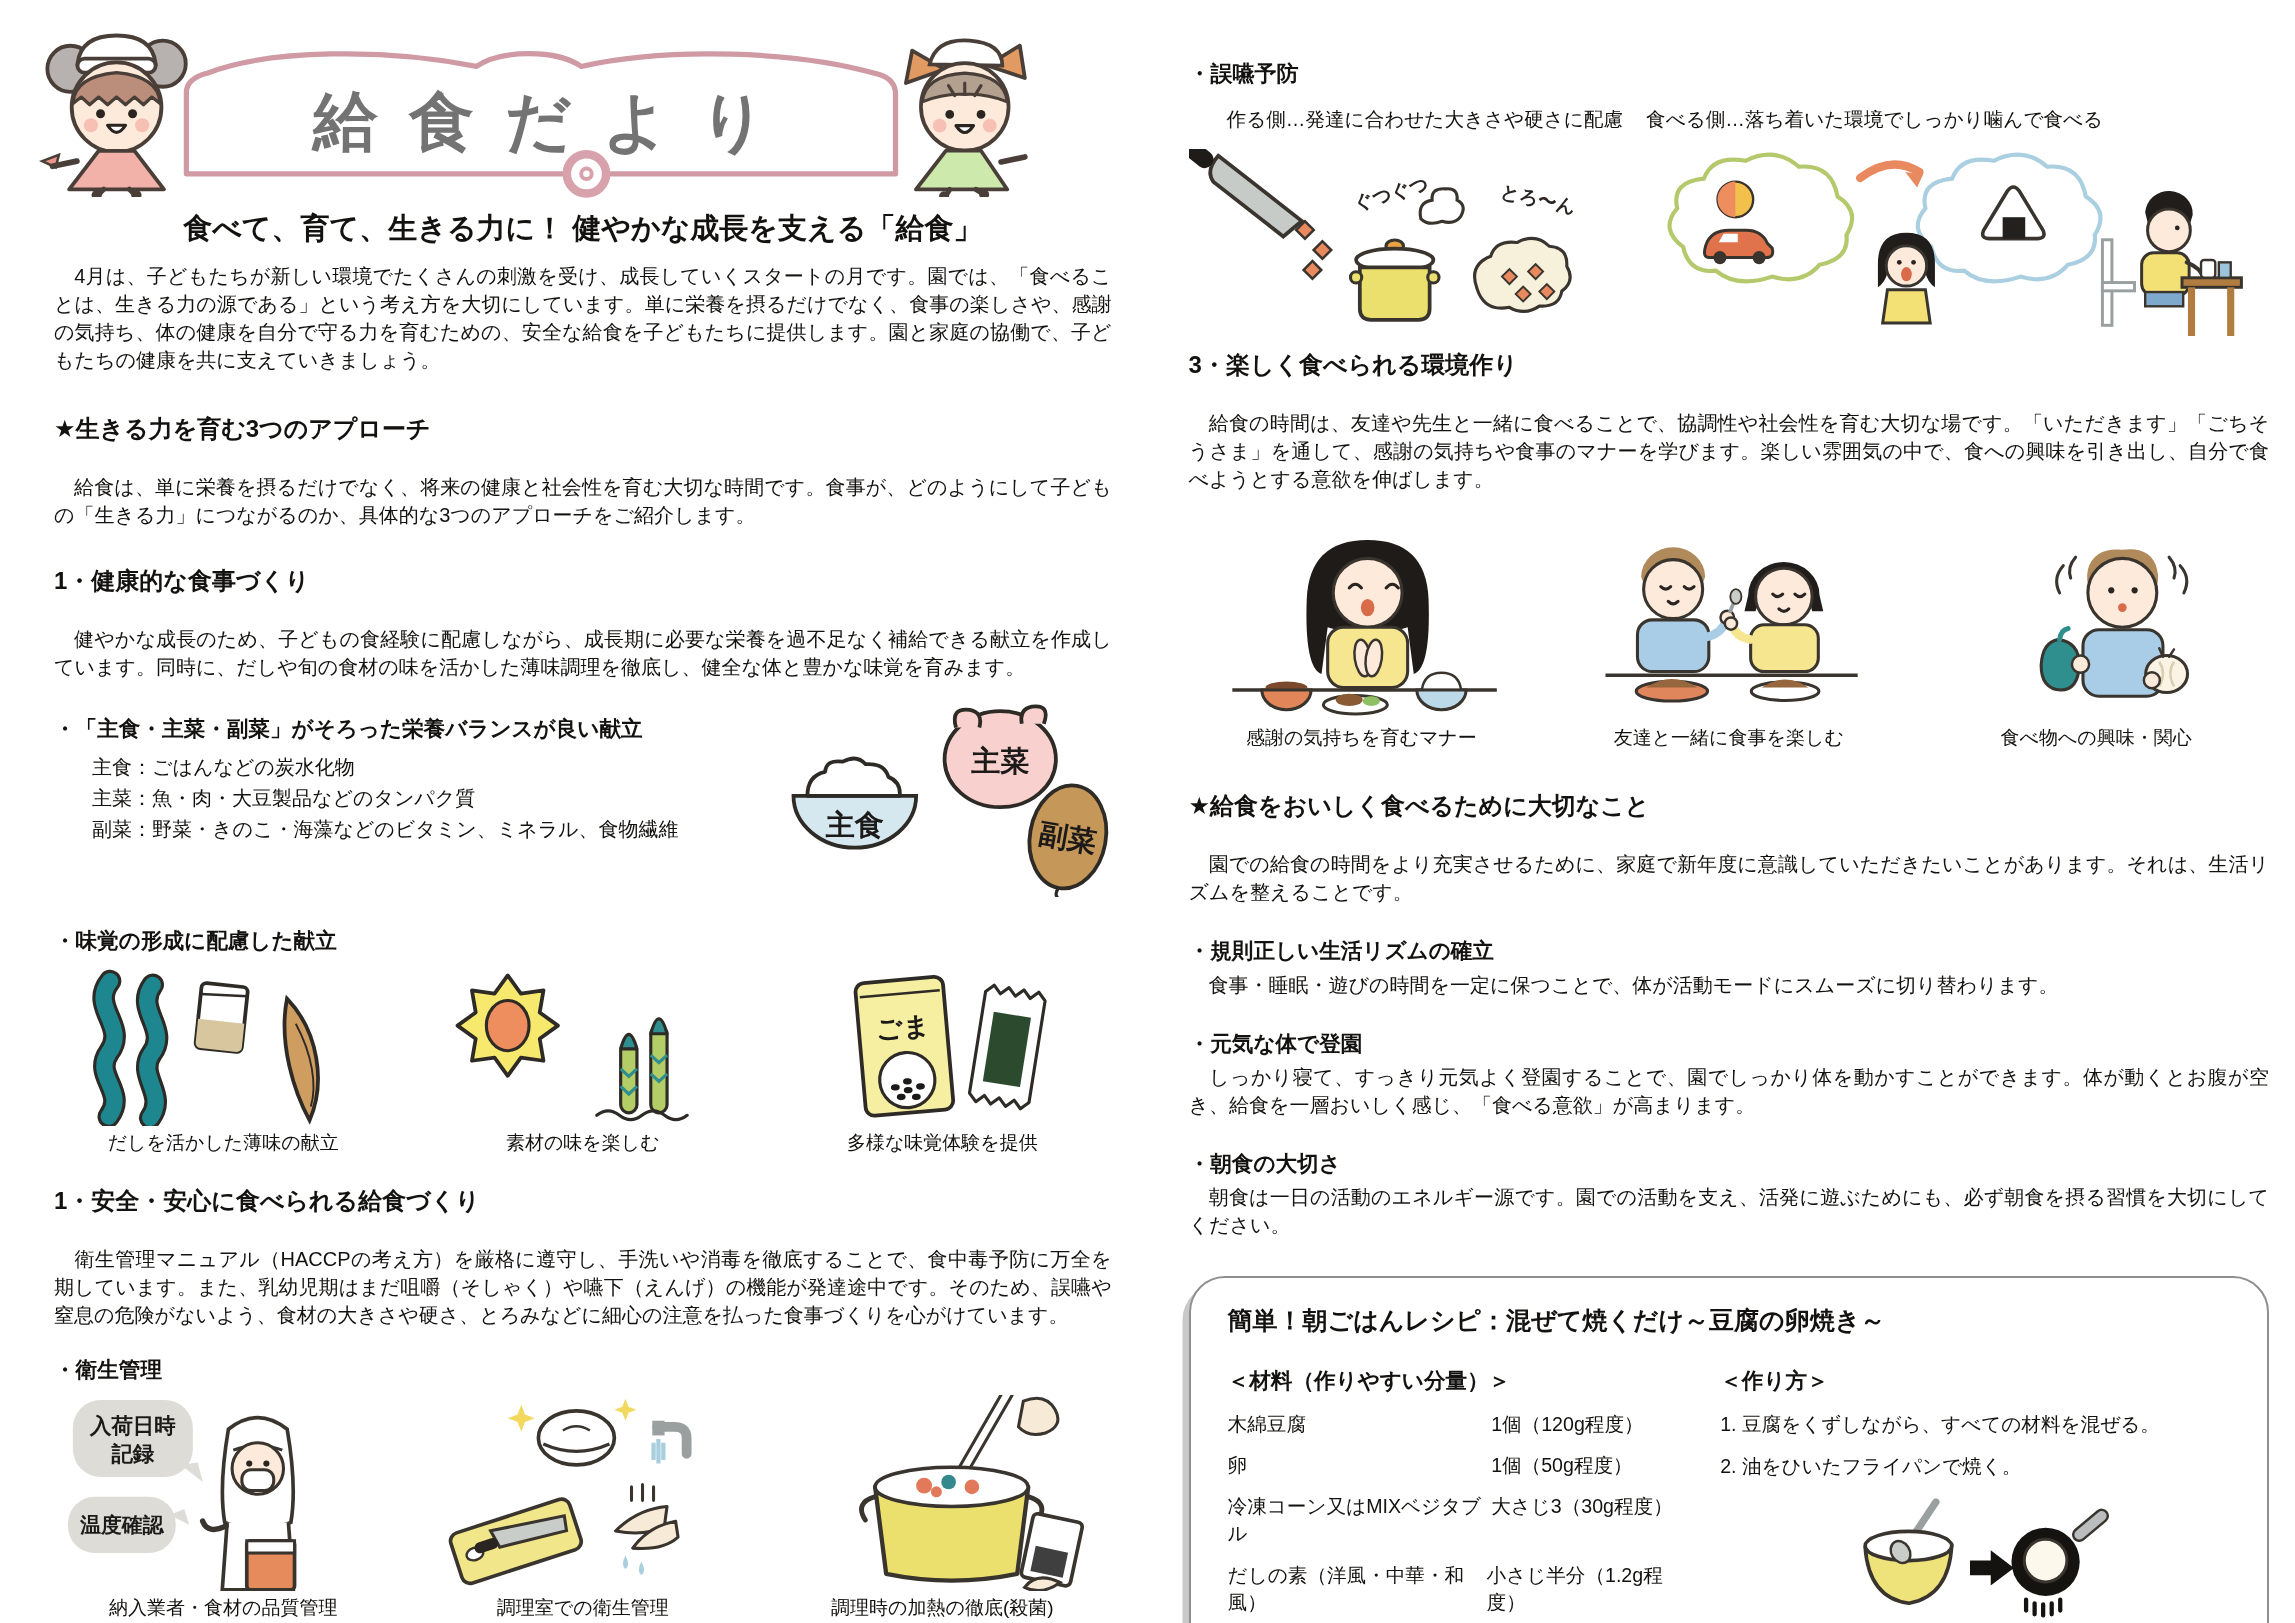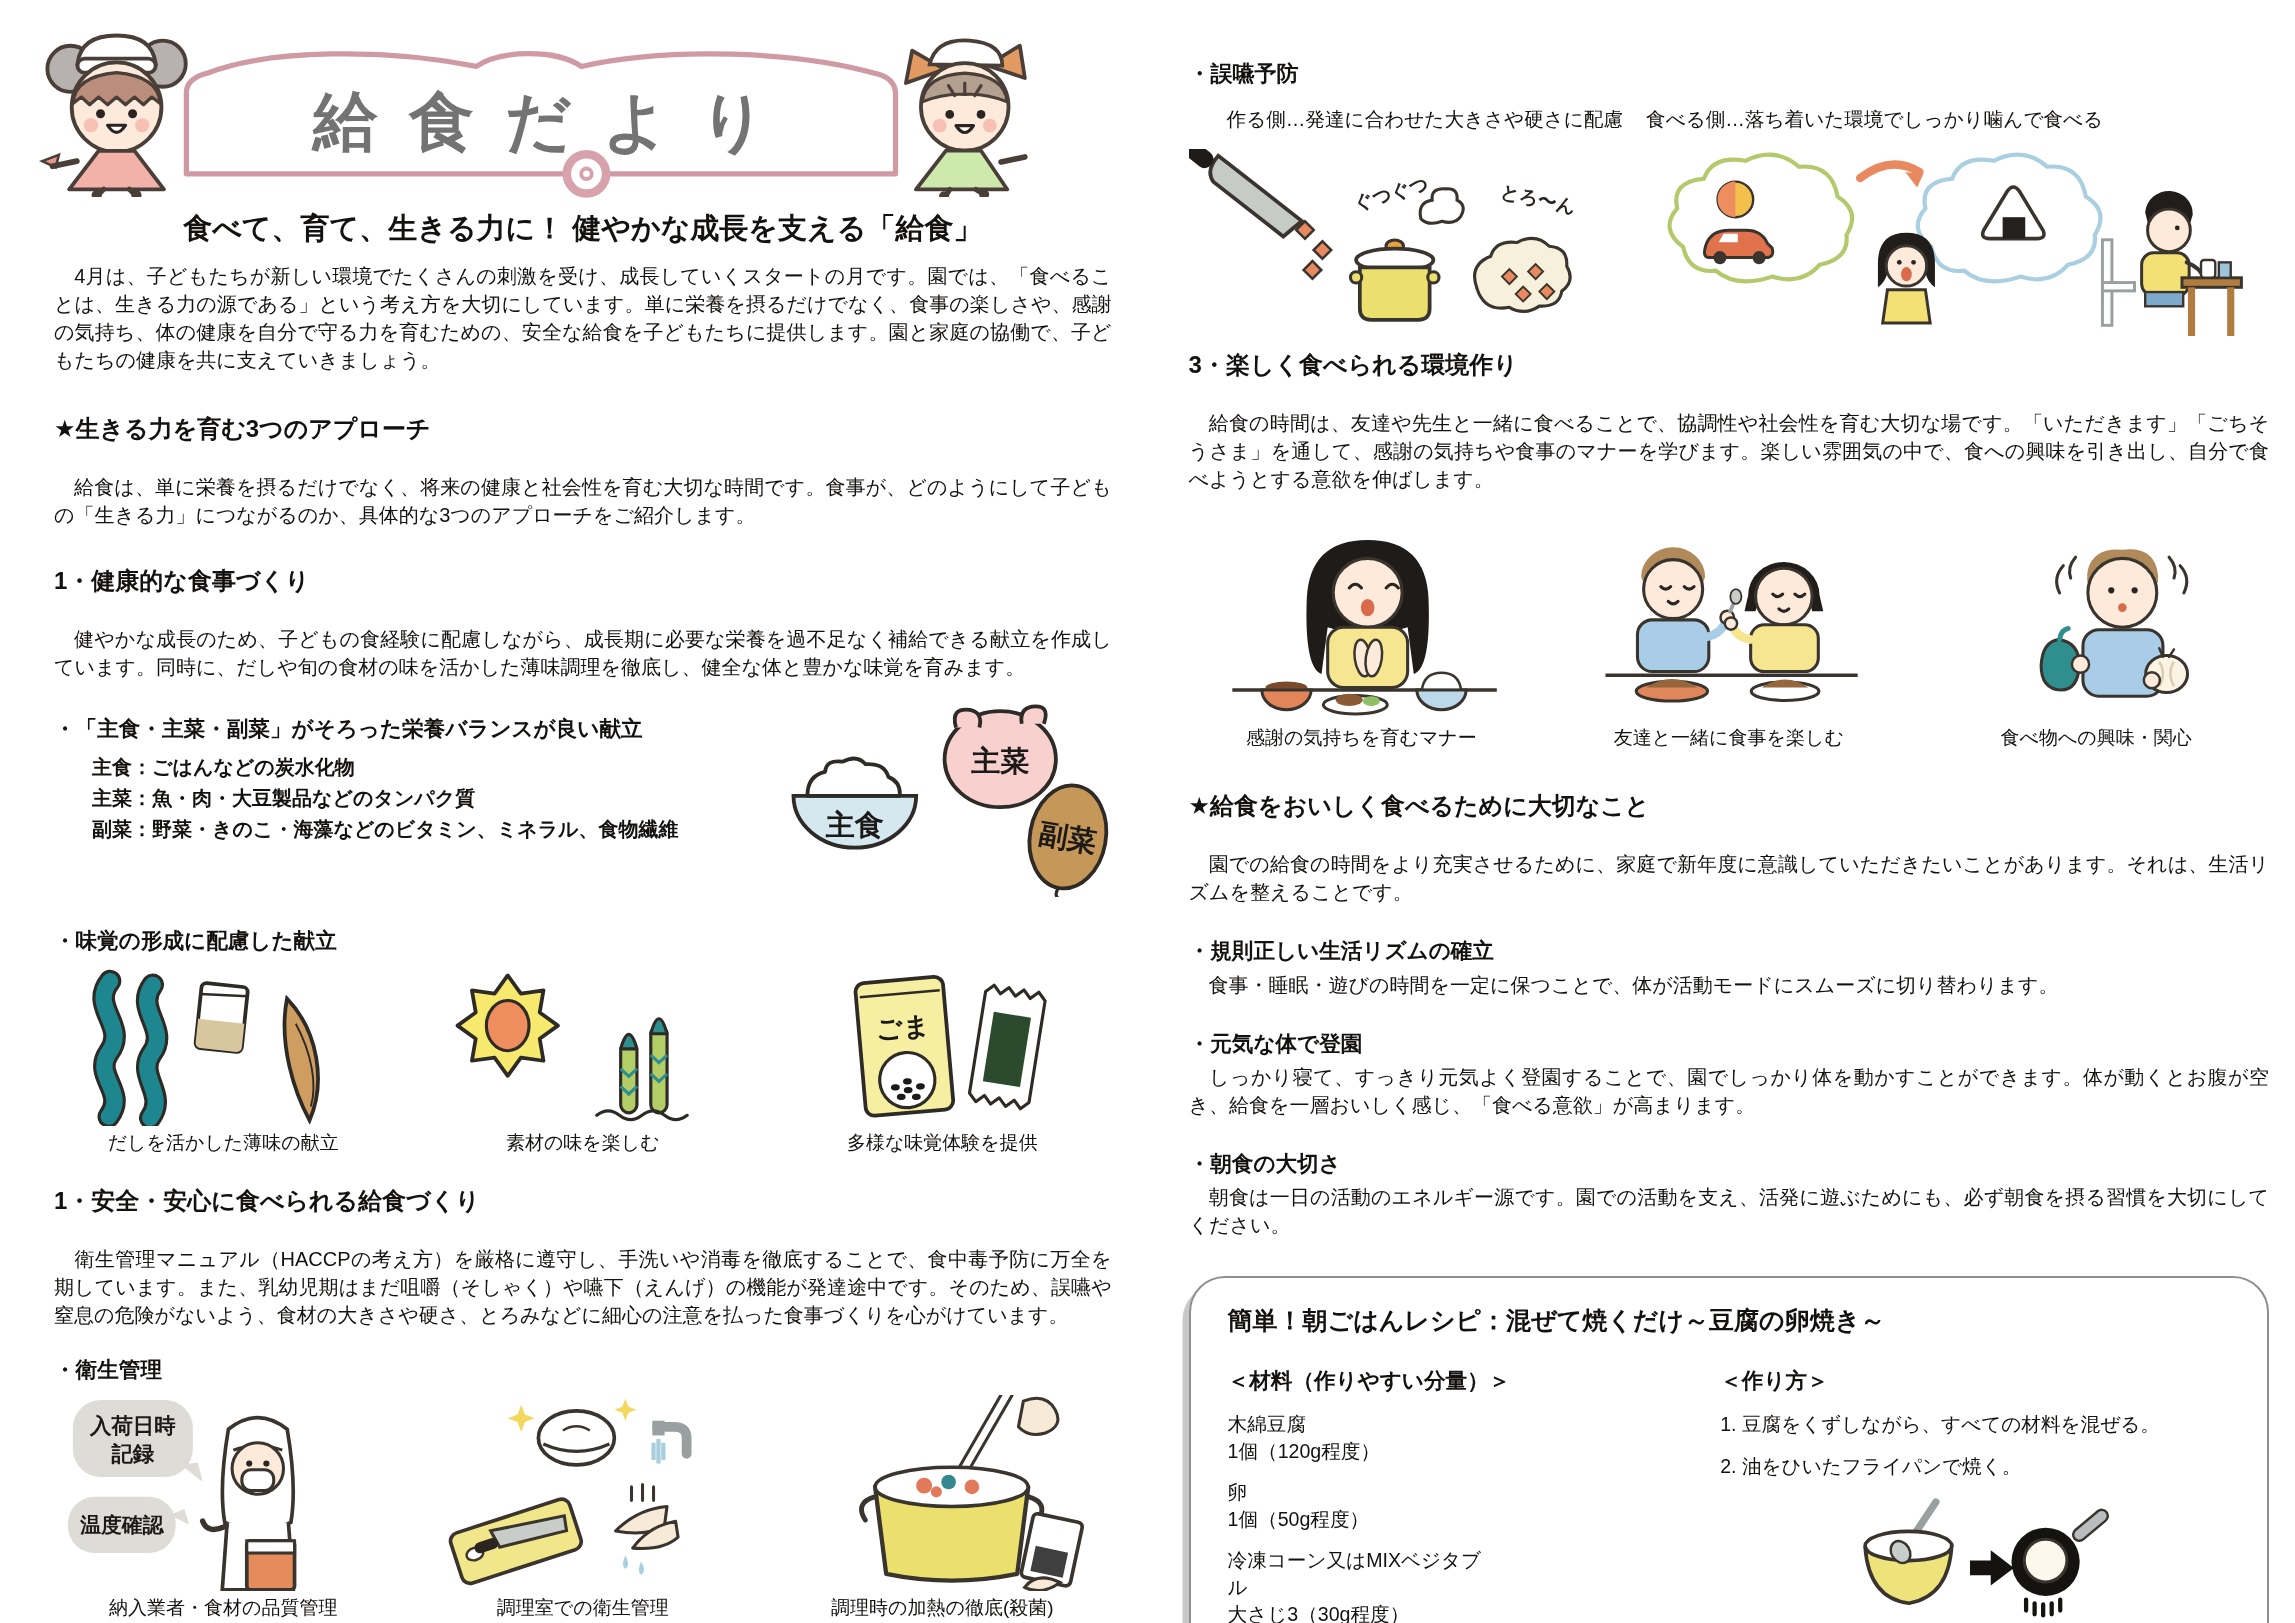--- a/index.html
+++ b/index.html
@@ -16,35 +16,35 @@
   .trio{display:flex;justify-content:space-between;margin-top:10.5px;}
   .trio .cell{width:32%;display:flex;flex-direction:column;align-items:center;}
   
   .banner{display:flex;align-items:flex-end;height:175px;margin-left:-18.3px;}
   .frame{position:relative;width:740px;height:162px;margin:0 -22px;z-index:0;}
   .frame svg{position:absolute;inset:0;}
   .frame .t{position:absolute;left:0;right:0;top:43px;text-align:center;
             font-size:65px;font-weight:bold;letter-spacing:31px;text-indent:31px;color:#737373;}
   .balance-wrap{display:flex;align-items:flex-start;}
   .balance-text{flex:1;}
-  .balance-items div{font-size:20px;line-height:1.55;padding-left:38px;font-weight:bold;}
+  .balance-items div{font-size:20px;line-height:1.55;padding-left:38px;}
   .balance-art{width:331px;margin-top:-42px;}
   .goen-lines{display:flex;gap:23px;font-size:19.6px;margin:17px 0 0 38px;}
   .goen-arts{display:flex;justify-content:space-between;align-items:flex-end;margin-top:6.5px;}
   .imp-item{margin-top:30px;}
   .imp-item .p{margin-top:5.2px;}
   
   .recipe{margin-top:37px;border:2.6px solid #8f8f8f;border-radius:36px;
           padding:26px 37px 23.6px;box-shadow:-6.5px 7.9px 0 #c9c9c9;}
   .recipe-title{font-size:25px;font-weight:bold;}
   .recipe-cols{display:flex;gap:22px;margin-top:29px;}
   .rc-left{width:48%;}
   .rc-right{width:52%;}
   .ing-head,.steps-head{font-size:21.6px;font-weight:bold;margin-bottom:15.7px;}
-  .ing-row{display:flex;font-size:19.6px;margin-bottom:14.4px;flex-direction:column;}
+  .ing-row{display:flex;font-size:19.6px;margin-bottom:14.4px;}
   .ing-row .n{width:56%;}
   .step{font-size:19.6px;margin-bottom:15.7px;}
   .recipe-art{display:flex;justify-content:center;margin-top:3.9px;}
   .mt14{margin-top:9.2px}.mt20{margin-top:13px}.mt30{margin-top:28px}.mt40{margin-top:26px}
   .mt45{margin-top:29.5px}.mt50{margin-top:33px}.mt55{margin-top:36px}.mt60{margin-top:39px}
   svg{display:block;}
   svg text{font-family:"Liberation Sans","DejaVu Sans",sans-serif;}
 </style>
 </head>
 <body>

